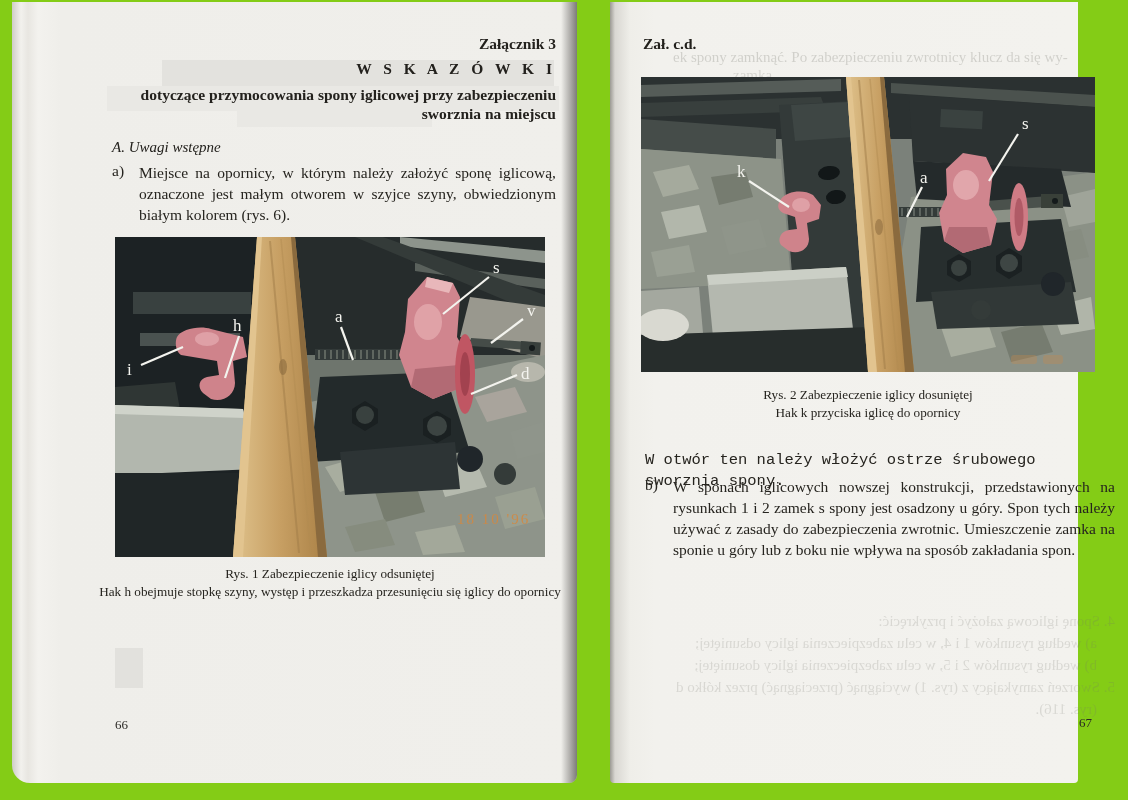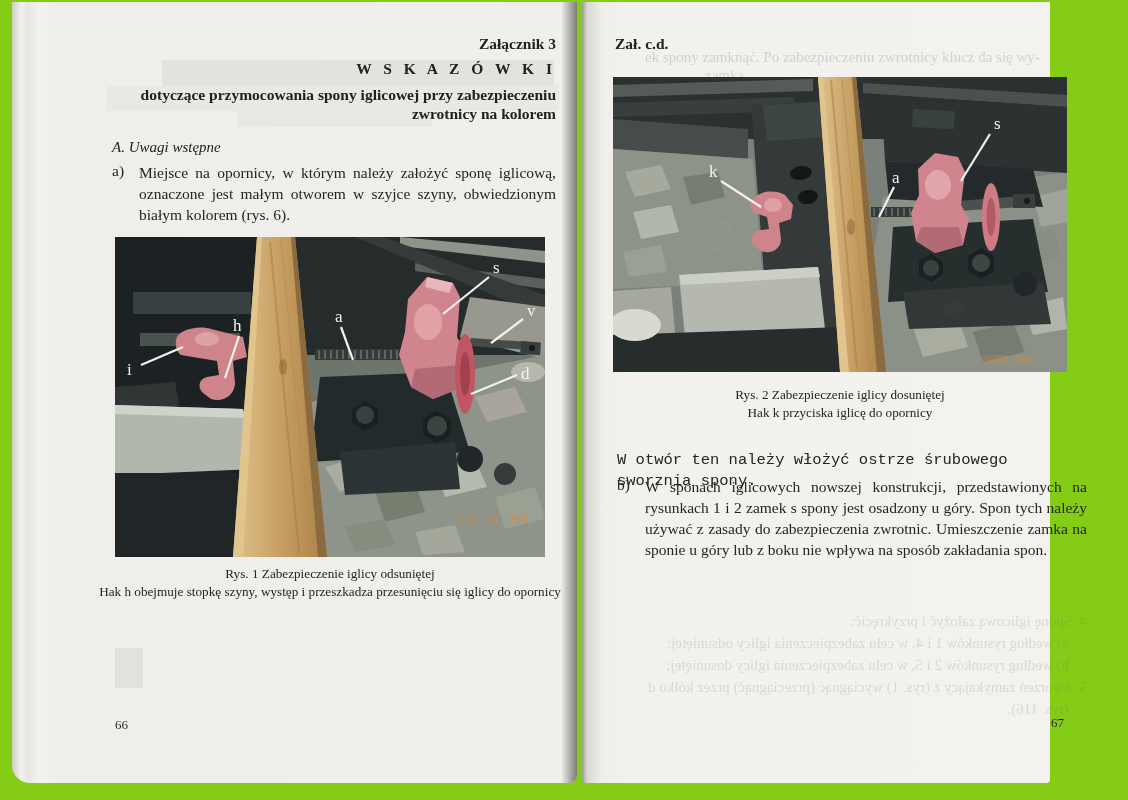--- a/index.html
+++ b/index.html
@@ -14,21 +14,21 @@
     left:12px; width:565px;
     background:linear-gradient(90deg,#cfcdc7 0px,#f2f1ed 9px,#e8e6e1 16px,#f3f2ee 26px,#efeeea 48px,#f0efeb 100%);
     border-radius:0 0 8px 18px;
   }
   .page-left::after {
     content:""; position:absolute; right:0; top:0; bottom:0; width:16px;
     background:linear-gradient(90deg, rgba(30,28,26,0), rgba(30,28,26,.55));
     border-radius:0 0 8px 0;
   }
   .page-right {
-    left:582px; width:468px;
+    left:610px; width:468px;
     background:linear-gradient(90deg,#9b9993 0px,#d9d7d2 5px,#efeee9 20px,#f2f1ed 45px,#f3f2ee 100%);
     border-radius:0 0 4px 4px;
   }
   .hdr { position:absolute; font-size:15.5px; font-weight:bold; color:#23211d; }
   .title-line { position:absolute; width:456px; left:88px; text-align:right; font-weight:bold; font-size:15.5px; color:#23211d; }
   .letterspace { letter-spacing:4px; }
   .section-heading { position:absolute; font-style:italic; font-size:15px; color:#23211d; }
   .body-text { font-size:15.5px; line-height:21px; color:#26241f; text-align:justify; }
   .marker { position:absolute; font-size:15.5px; color:#26241f; }
   .caption { position:absolute; text-align:center; font-weight:normal; font-size:13.2px; line-height:17px; color:#26241f; }
@@ -47,21 +47,21 @@
   <div class="page page-left">
 
     <div class="band" style="left:150px;top:58px;width:392px;height:26px;background:#e3e2de;"></div>
     <div class="band" style="left:95px;top:84px;width:452px;height:25px;background:#e9e8e4;"></div>
     <div class="band" style="left:225px;top:109px;width:195px;height:16px;background:#e9e8e4;"></div>
 
     <div class="hdr" style="left:88px;top:33px;width:456px;text-align:right;">Załącznik 3</div>
 
     <div class="title-line letterspace" style="top:58px;">W S K A Z Ó W K I</div>
     <div class="title-line" style="top:84px;">dotyczące przymocowania spony iglicowej przy zabezpieczeniu</div>
-    <div class="title-line" style="top:103px;">zwrotnicy na kolorem</div>
+    <div class="title-line" style="top:103px;">sworznia na miejscu</div>
 
     <div class="section-heading" style="left:100px;top:137px;">A.  Uwagi wstępne</div>
 
     <span class="marker" style="left:100px;top:160px;">a)</span>
     <div class="body-text" style="position:absolute;left:127px;top:160px;width:417px;">Miejsce na opornicy, w którym należy założyć sponę iglicową, oznaczone jest małym otworem w szyjce szyny, obwiedzionym białym kolorem (rys. 6).</div>
 
     <svg class="photo" style="left:103px;top:235px;" width="430" height="320" viewBox="0 0 430 320">
       <defs>
         <linearGradient id="wood1" x1="0" y1="0" x2="1" y2="0">
           <stop offset="0" stop-color="#dfc28c"></stop>

